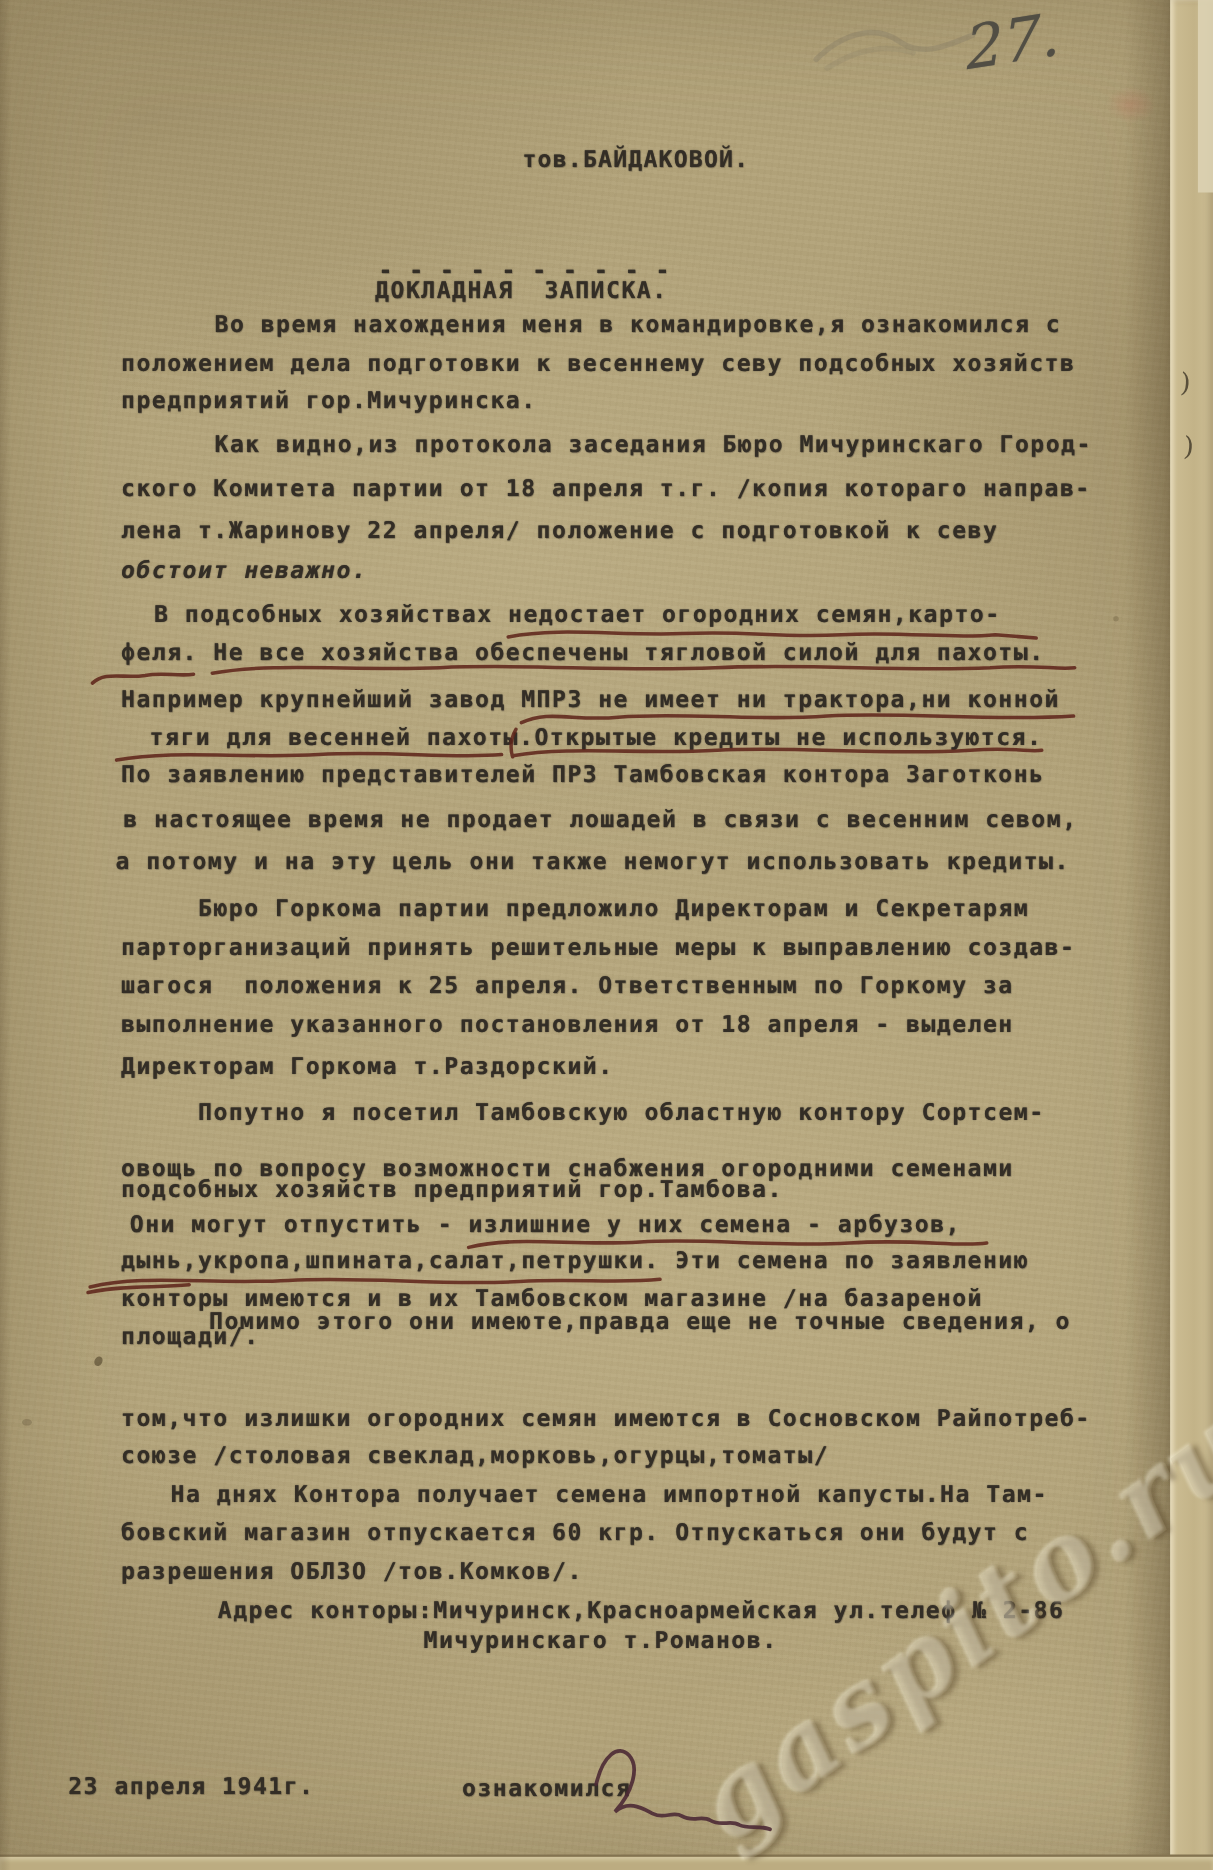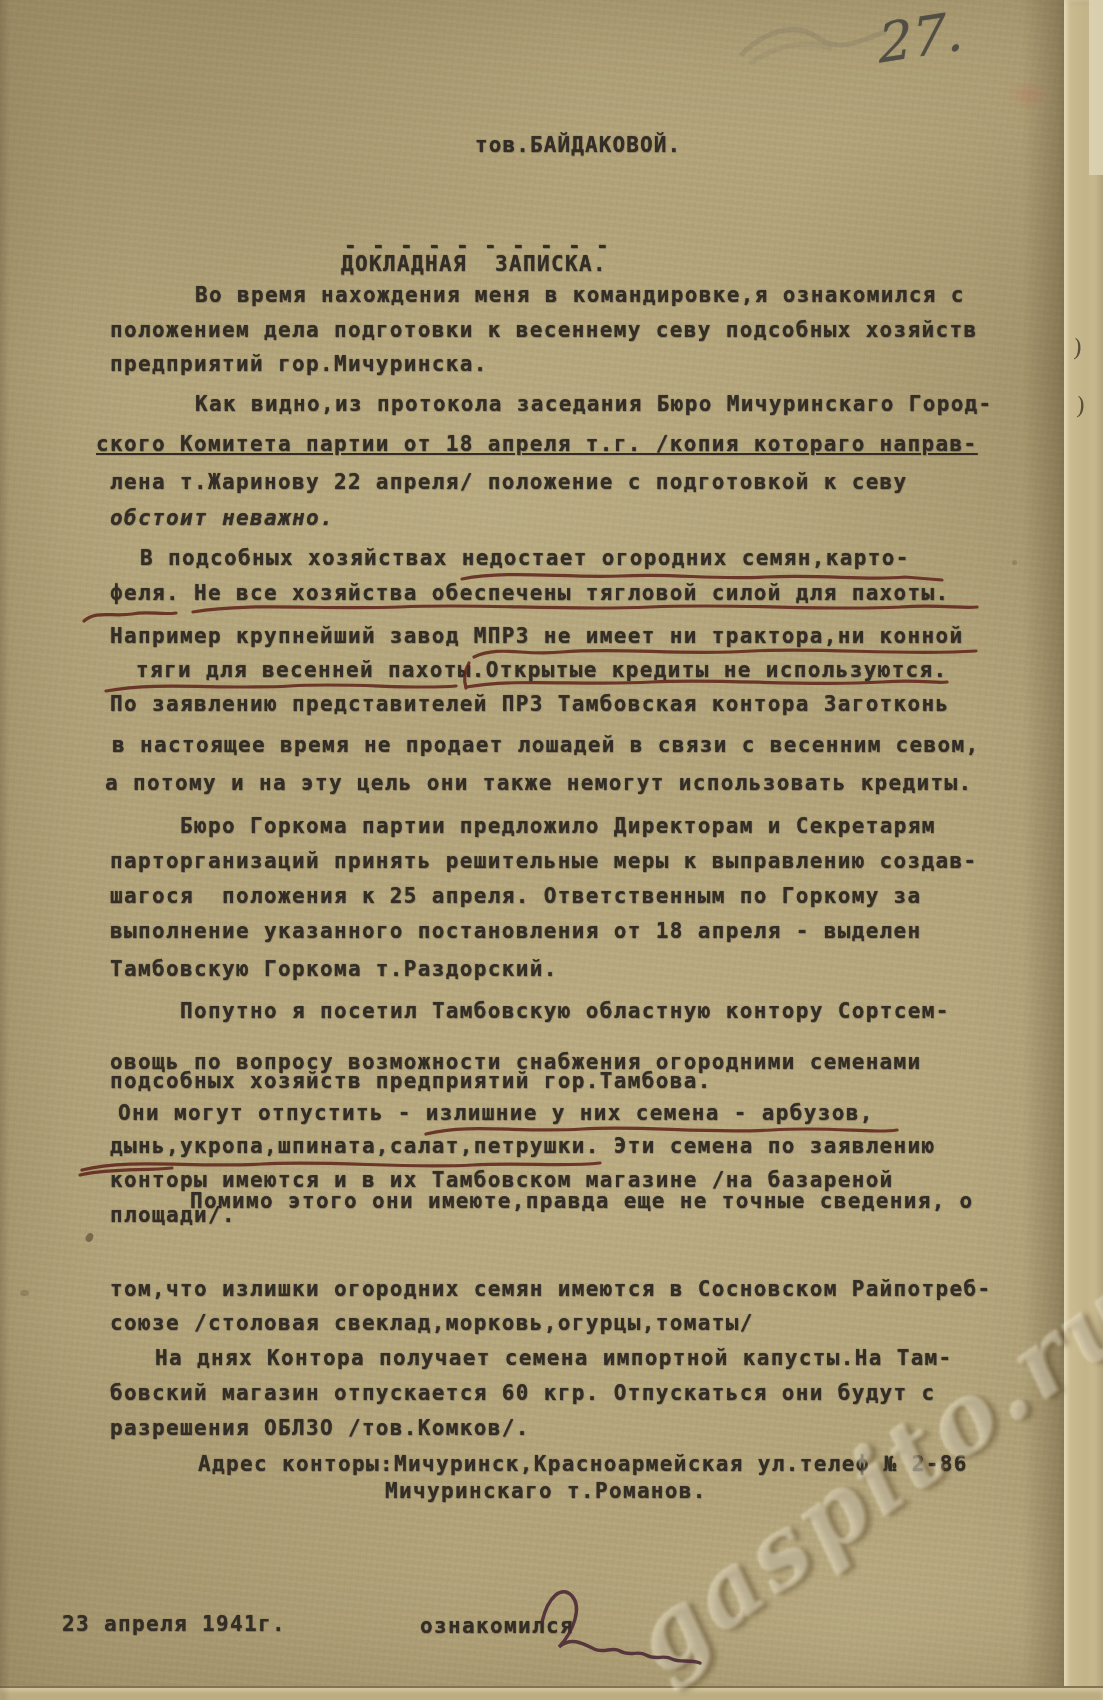--- a/index.html
+++ b/index.html
@@ -85,35 +85,35 @@
   <div class="line hdr" style="left:475px;top:133px;">тов.БАЙДАКОВОЙ.</div>
 
   <div class="line" style="left:341px;top:208px;margin-top:44px;">ДОКЛАДНАЯ  ЗАПИСКА.</div>
   <div class="line" style="left:344px;top:234px;">- - - - - - - - - -</div>
 
   <main>
     <div class="line" style="left:195px;top:283px;">Во время нахождения меня в командировке,я ознакомился с</div>
     <div class="line" style="left:110px;top:318px;">положением дела подготовки к весеннему севу подсобных хозяйств</div>
     <div class="line" style="left:110px;top:352px;">предприятий гор.Мичуринска.</div>
     <div class="line" style="left:195px;top:392px;">Как видно,из протокола заседания Бюро Мичуринскаго Город-</div>
-    <div class="line" style="left:96px;top:432px;text-decoration:underline;">ского Комитета партии от 18 апреля т.г. /копия котораго направ-</div>
+    <div class="line" style="left:110px;top:432px;">ского Комитета партии от 18 апреля т.г. /копия котораго направ-</div>
     <div class="line" style="left:110px;top:470px;">лена т.Жаринову 22 апреля/ положение с подготовкой к севу</div>
     <div class="line" style="left:110px;top:506px;font-style:italic;">обстоит неважно.</div>
     <div class="line" style="left:140px;top:546px;">В подсобных хозяйствах недостает огородних семян,карто-</div>
     <div class="line" style="left:110px;top:581px;">феля. Не все хозяйства обеспечены тягловой силой для пахоты.</div>
     <div class="line" style="left:110px;top:624px;">Например крупнейший завод МПРЗ не имеет ни трактора,ни конной</div>
     <div class="line" style="left:110px;top:658px;margin-left:26px;">тяги для весенней пахоты.Открытые кредиты не используются.</div>
     <div class="line" style="left:110px;top:692px;">По заявлению представителей ПРЗ Тамбовская контора Заготконь</div>
     <div class="line" style="left:112px;top:733px;">в настоящее время не продает лошадей в связи с весенним севом,</div>
     <div class="line" style="left:105px;top:771px;">а потому и на эту цель они также немогут использовать кредиты.</div>
     <div class="line" style="left:180px;top:814px;">Бюро Горкома партии предложило Директорам и Секретарям</div>
     <div class="line" style="left:110px;top:849px;">парторганизаций принять решительные меры к выправлению создав-</div>
     <div class="line" style="left:110px;top:884px;">шагося  положения к 25 апреля. Ответственным по Горкому за</div>
     <div class="line" style="left:110px;top:919px;">выполнение указанного постановления от 18 апреля - выделен</div>
-    <div class="line" style="left:110px;top:957px;">Тамбовскую Горкома т.Раздорский.</div>
+    <div class="line" style="left:110px;top:957px;">Директорам Горкома т.Раздорский.</div>
     <div class="line" style="left:180px;top:999px;">Попутно я посетил Тамбовскую областную контору Сортсем-</div>
     <div class="line" style="left:110px;top:1034px;margin-top:16px;">овощь по вопросу возможности снабжения огородними семенами</div>
     <div class="line" style="left:110px;top:1069px;">подсобных хозяйств предприятий гор.Тамбова.</div>
     <div class="line" style="left:118px;top:1101px;">Они могут отпустить - излишние у них семена - арбузов,</div>
     <div class="line" style="left:110px;top:1134px;">дынь,укропа,шпината,салат,петрушки. Эти семена по заявлению</div>
     <div class="line" style="left:110px;top:1168px;">конторы имеются и в их Тамбовском магазине /на базареной</div>
     <div class="line" style="left:110px;top:1203px;">площади/.</div>
     <div class="line" style="left:190px;top:1189px;">Помимо этого они имеюте,правда еще не точные сведения, о</div>
     <div class="line" style="left:110px;top:1277px;">том,что излишки огородних семян имеются в Сосновском Райпотреб-</div>
     <div class="line" style="left:110px;top:1311px;">союзе /столовая свеклад,морковь,огурцы,томаты/</div>

